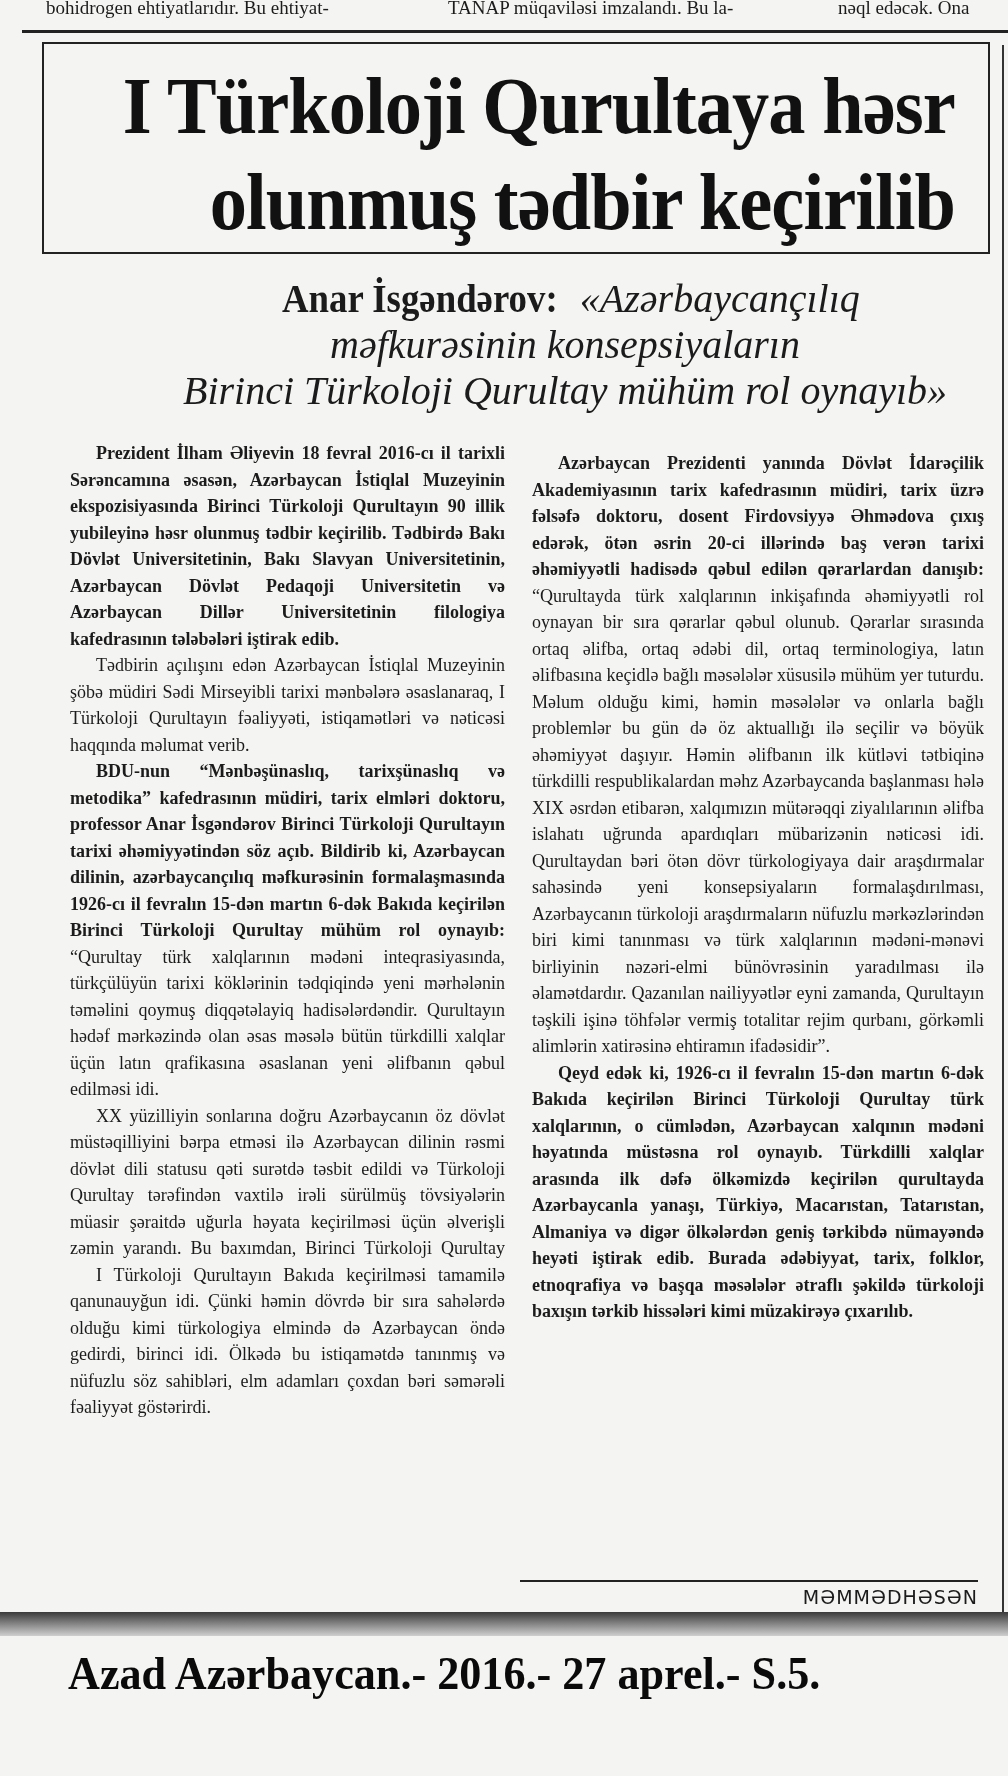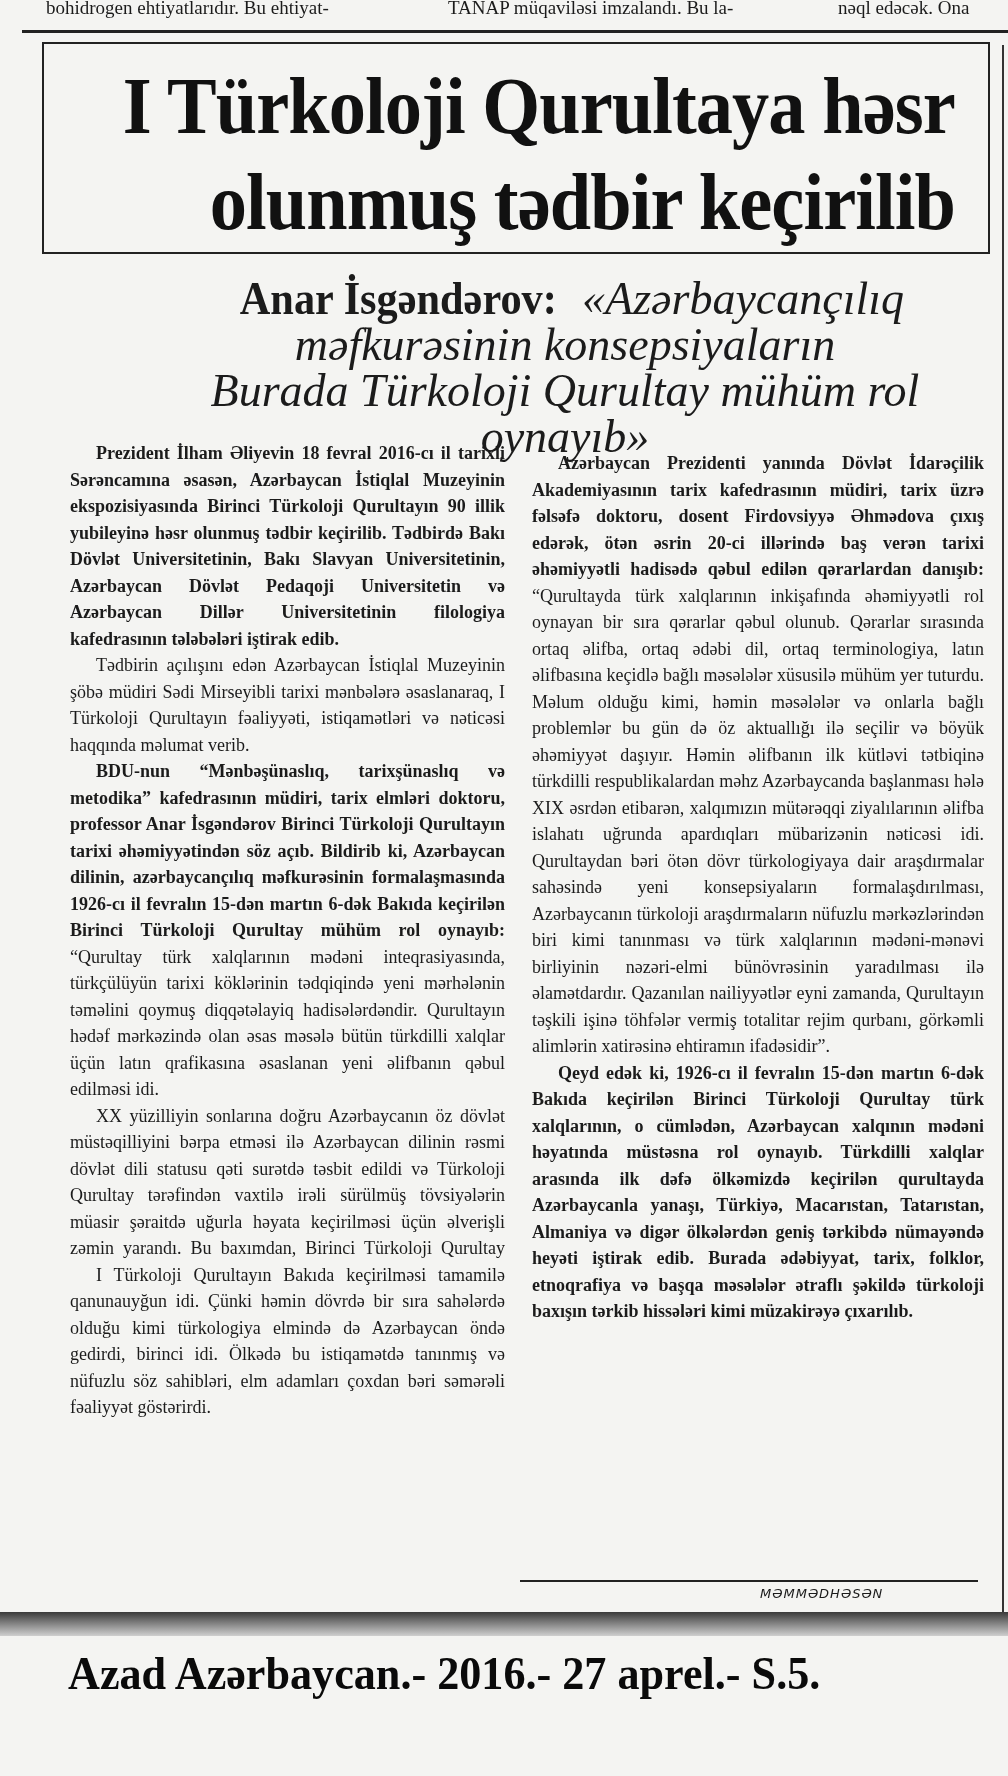--- a/index.html
+++ b/index.html
@@ -32,42 +32,42 @@
     font-weight: bold; font-size: 80px; line-height: 96px;
     letter-spacing: -1px; transform: scaleX(0.93); transform-origin: center;
     white-space: nowrap; color: #111;
   }
 
   .right-rule { position: absolute; left: 1002px; top: 45px; width: 2px; height: 1570px; background: #333; }
 
   
   .subhead {
     position: absolute; left: 150px; top: 276px; width: 830px; text-align: center;
-    font-size: 46px; line-height: 46px;
+    font-size: 40px; line-height: 46px;
   }
   .subhead .name { font-weight: bold; transform: scaleX(0.92); display: inline-block; }
   .subhead .quote { font-style: italic; }
 
   
   .col {
     position: absolute; top: 440px;
     font-size: 18px; line-height: 26.5px; text-align: justify;
     hyphens: manual;
   }
   .col-left { left: 70px; width: 435px; }
   .col-right { left: 532px; width: 452px; top: 450px; }
   .col p { margin: 0; text-indent: 0; }
   .col p.indent { text-indent: 26px; }
   .col .bold { font-weight: bold; }
   .col p.justify-last { text-align-last: justify; }
 
   .sig-rule { position: absolute; left: 520px; top: 1580px; width: 458px; height: 2px; background: #222; }
   .signature {
-    position: absolute; left: 760px; top: 1586px; width: 218px; text-align: left;
-    font-family: "DejaVu Sans", sans-serif; font-size: 13px; letter-spacing: 1px; font-style: italic;
+    position: absolute; left: 760px; top: 1586px; width: 218px; text-align: right;
+    font-family: "DejaVu Sans", sans-serif; font-size: 19px; letter-spacing: 1px;
   }
 
   
   .scan-edge {
     position: absolute; left: 0; top: 1612px; width: 1008px; height: 24px;
     background: linear-gradient(to bottom, #3a3a3a 0%, #777 40%, #cfcfcf 100%);
   }
 
   .citation {
     position: absolute; left: 68px; top: 1646px;
@@ -94,21 +94,21 @@
       <span>olunmuş tədbir keçirilib</span>
     </h1>
   </div>
 
   <div class="right-rule"></div>
 
   <div class="subhead">
     <span class="name">Anar İsgəndərov:</span>
     <span class="quote">«Azərbaycançılıq</span><br>
     <span class="quote">məfkurəsinin konsepsiyaların</span><br>
-    <span class="quote">Burada Türkoloji Qurultay mühüm rol oynayıb»</span>
+    <span class="quote">Birinci Türkoloji Qurultay mühüm rol oynayıb»</span>
   </div>
 
   <div class="col col-left">
     <p class="indent bold">Prezident İlham Əliyevin 18 fevral 2016-cı il tarixli Sərəncamına əsasən, Azərbaycan İstiqlal Muzeyinin ekspozisiyasında Birinci Türkoloji Qurultayın 90 illik yubileyinə həsr olunmuş tədbir keçirilib. Tədbirdə Bakı Dövlət Universitetinin, Bakı Slavyan Universitetinin, Azərbaycan Dövlət Pedaqoji Universitetin və Azərbaycan Dillər Universitetinin filologiya kafedrasının tələbələri iştirak edib.</p>
     <p class="indent">Tədbirin açılışını edən Azərbaycan İstiqlal Muzeyinin şöbə müdiri Sədi Mirseyibli tarixi mənbələrə əsaslanaraq, I Türkoloji Qurultayın fəaliyyəti, istiqamətləri və nəticəsi haqqında məlumat verib.</p>
     <p class="indent"><span class="bold">BDU-nun “Mənbəşünaslıq, tarixşünaslıq və metodika” kafedrasının müdiri, tarix elmləri doktoru, professor Anar İsgəndərov Birinci Türkoloji Qurultayın tarixi əhəmiyyətindən söz açıb. Bildirib ki, Azərbaycan dilinin, azərbaycançılıq məfkurəsinin formalaşmasında 1926-cı il fevralın 15-dən martın 6-dək Bakıda keçirilən Birinci Türkoloji Qurultay mühüm rol oynayıb:</span><span> “Qurultay türk xalqlarının mədəni inteqrasiyasında, türkçülüyün tarixi köklərinin tədqiqində yeni mərhələnin təməlini qoymuş diqqətəlayiq hadisələrdəndir. Qurultayın hədəf mərkəzində olan əsas məsələ bütün türkdilli xalqlar üçün latın qrafikasına əsaslanan yeni əlifbanın qəbul edilməsi idi.</span></p>
     <p class="indent justify-last">XX yüzilliyin sonlarına doğru Azərbaycanın öz dövlət müstəqilliyini bərpa etməsi ilə Azərbaycan dilinin rəsmi dövlət dili statusu qəti surətdə təsbit edildi və Türkoloji Qurultay tərəfindən vaxtilə irəli sürülmüş tövsiyələrin müasir şəraitdə uğurla həyata keçirilməsi üçün əlverişli zəmin yarandı. Bu baxımdan, Birinci Türkoloji Qurultay</p>
     <p class="indent">I Türkoloji Qurultayın Bakıda keçirilməsi tamamilə qanunauyğun idi. Çünki həmin dövrdə bir sıra sahələrdə olduğu kimi türkologiya elmində də Azərbaycan öndə gedirdi, birinci idi. Ölkədə bu istiqamətdə tanınmış və nüfuzlu söz sahibləri, elm adamları çoxdan bəri səmərəli fəaliyyət göstərirdi.</p>
   </div>
 

